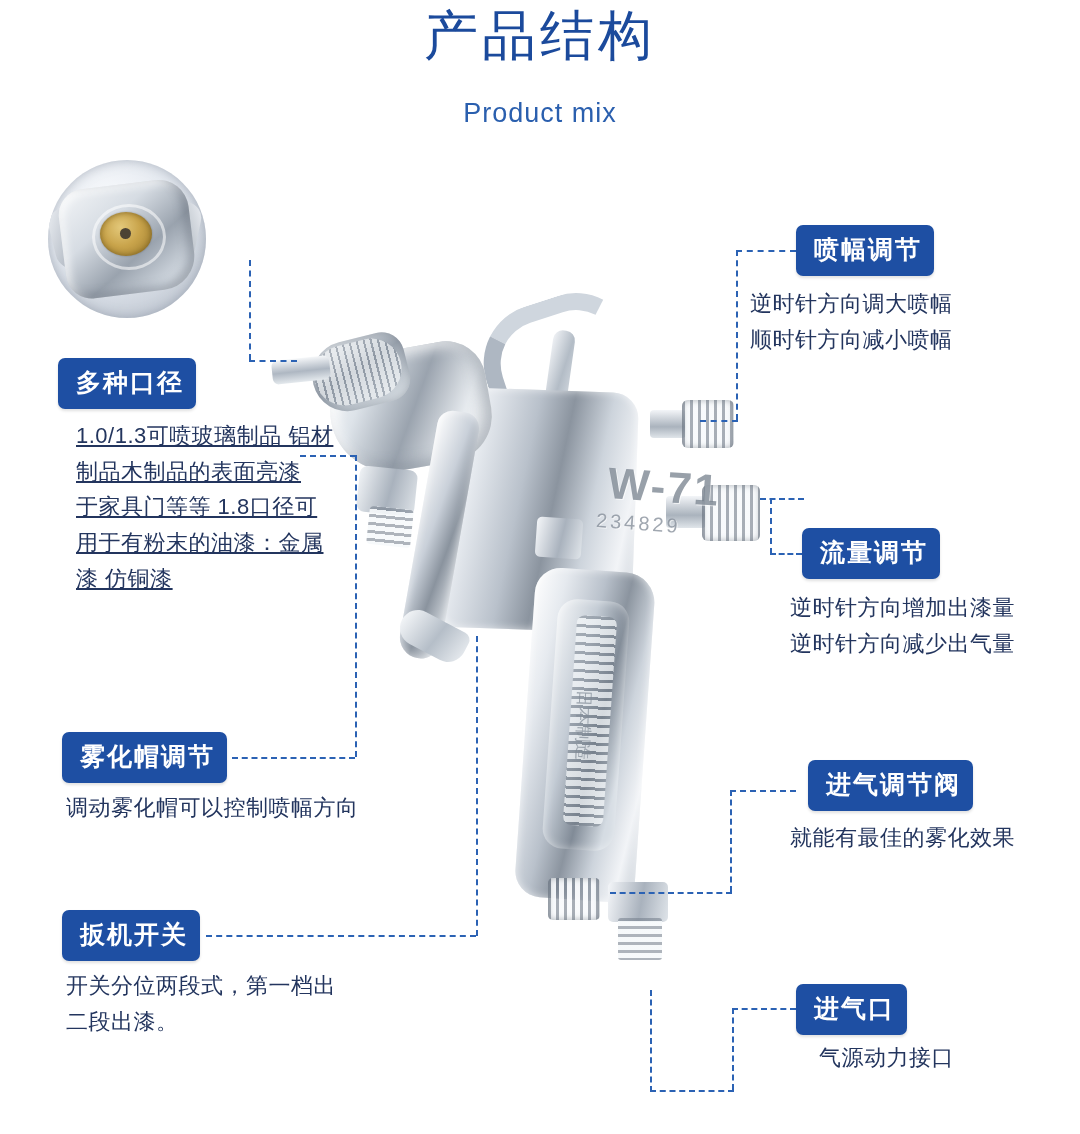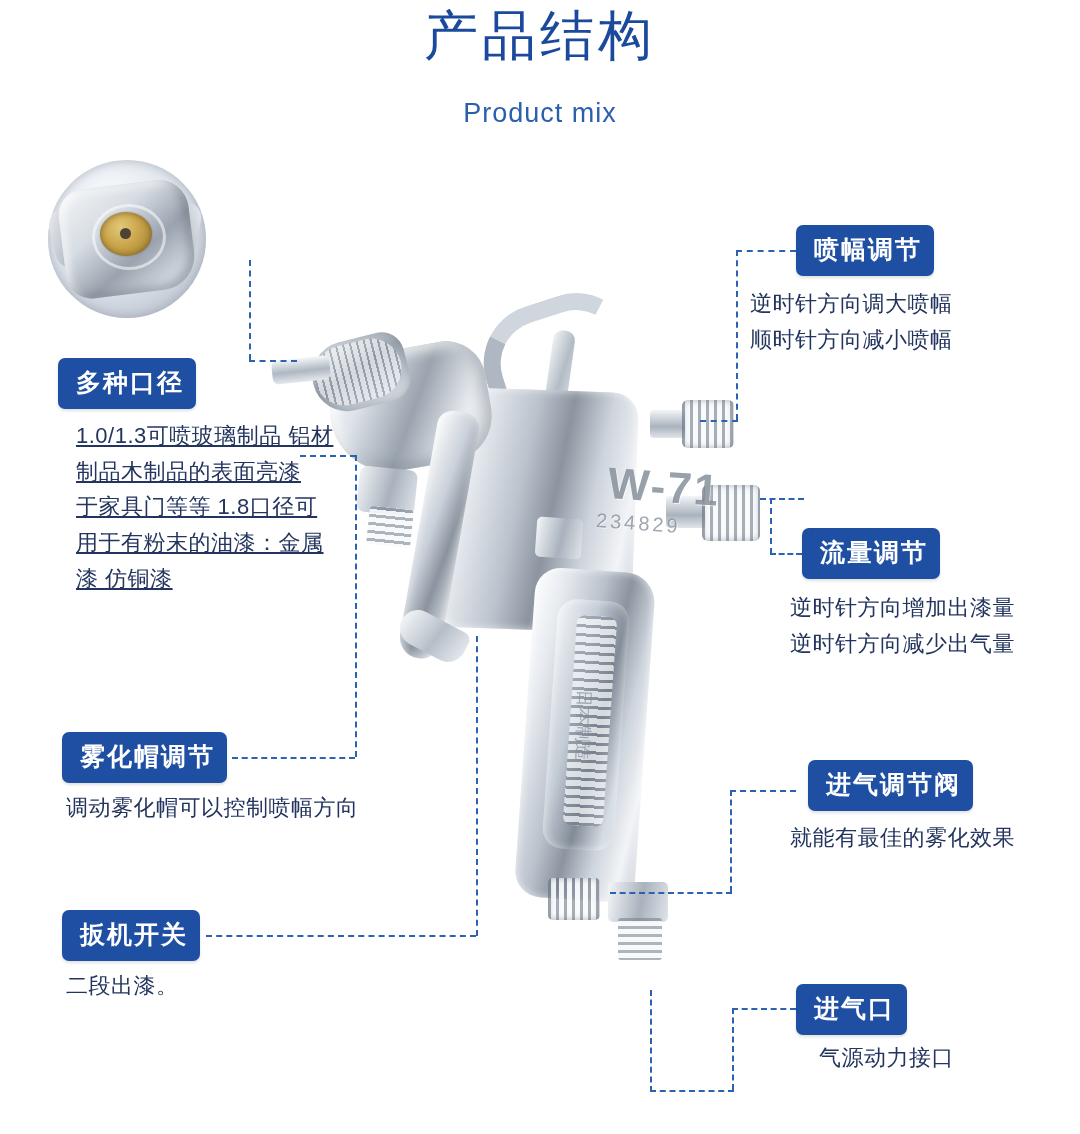--- a/index.html
+++ b/index.html
@@ -468,20 +468,21 @@
   <div>漆 仿铜漆</div>
 </div>
 
 <div class="pill" style="left:62px; top:732px;">雾化帽调节</div>
 <div class="desc" style="left:66px; top:790px;">
   <div>调动雾化帽可以控制喷幅方向</div>
 </div>
 
 <div class="pill" style="left:62px; top:910px;">扳机开关</div>
 <div class="desc" style="left:66px; top:968px;">
+  <div>开关分位两段式，第一档出</div>
   <div>二段出漆。</div>
 </div>
 
 <div class="pill" style="left:796px; top:225px;">喷幅调节</div>
 <div class="desc" style="left:750px; top:286px;">
   <div>逆时针方向调大喷幅</div>
   <div>顺时针方向减小喷幅</div>
 </div>
 
 <div class="pill" style="left:802px; top:528px;">流量调节</div>

